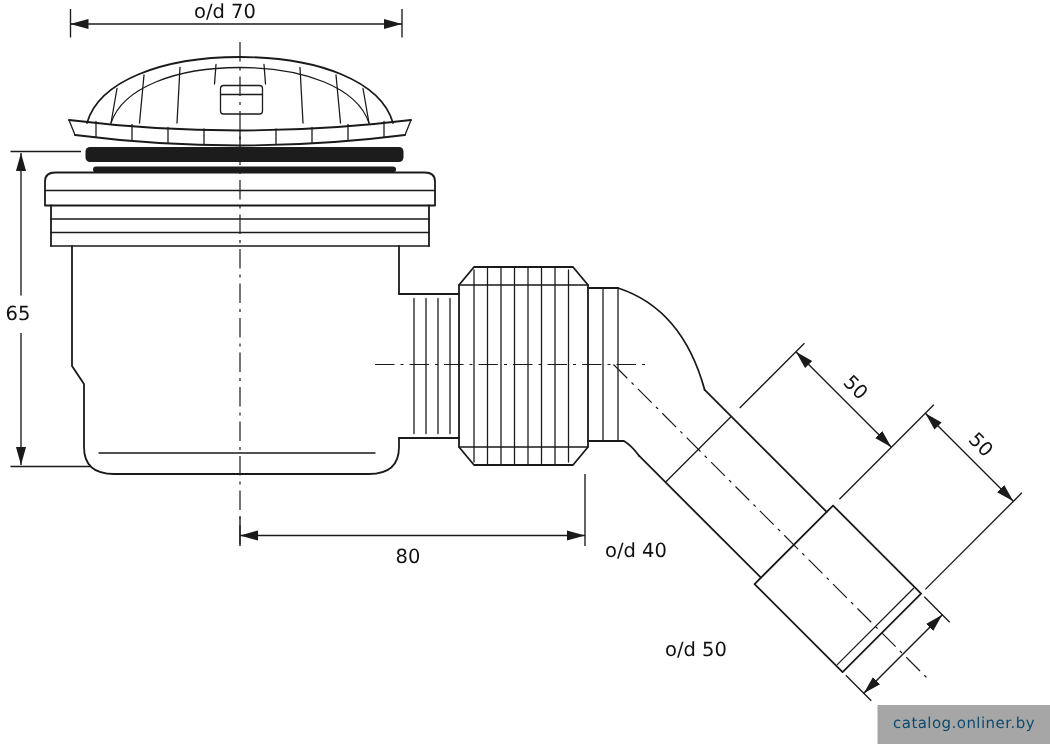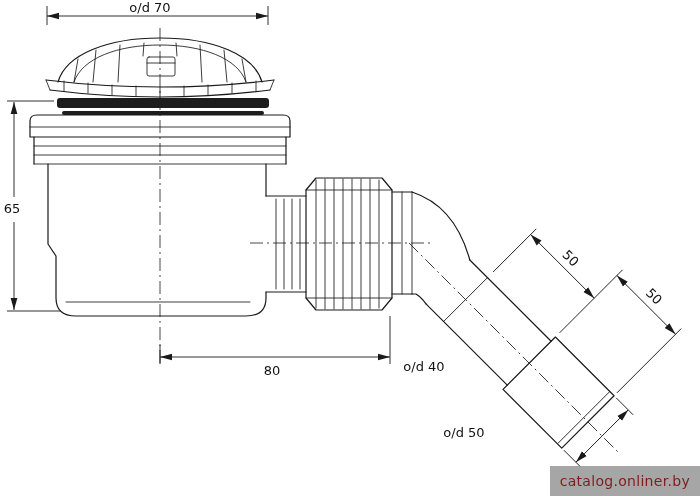--- a/index.html
+++ b/index.html
@@ -10,22 +10,22 @@
   svg{display:block;}
   .ln{fill:none;stroke:#1a1a1a;stroke-width:1.2;stroke-linecap:round;stroke-linejoin:round;}
   .thin{fill:none;stroke:#1a1a1a;stroke-width:0.85;stroke-linecap:round;}
   .dim{fill:none;stroke:#1a1a1a;stroke-width:0.9;}
   .cl{fill:none;stroke:#1a1a1a;stroke-width:0.8;stroke-dasharray:13 4 2 4;}
   .lbl{font-size:13px;fill:#111;}
   .mid{text-anchor:middle;}
   .gasket-fill{fill:#1c1c1c;stroke:none;}
   .wm{
     position:absolute;right:0;bottom:0;
-    background:rgba(150,150,150,0.85);color:#7f1d1d;
-    font-size:14px;line-height:1;padding:8px 10px;letter-spacing:0.3px;text-align:center;
+    background:rgba(150,150,150,0.85);color:#0c4a6e;
+    font-size:10px;line-height:1;padding:8px 10px;letter-spacing:0.3px;text-align:center;
   }
 </style>
 </head>
 <body>
 
 <div class="stage">
   <svg width="700" height="496" viewBox="0 0 700 496">
     <defs>
       <marker id="arr" viewBox="0 0 10 8" refX="10" refY="4" markerWidth="12" markerHeight="10" markerUnits="userSpaceOnUse" orient="auto-start-reverse">
         <path d="M0,1.2 L10,4 L0,6.8 Z" fill="#1a1a1a"></path>

